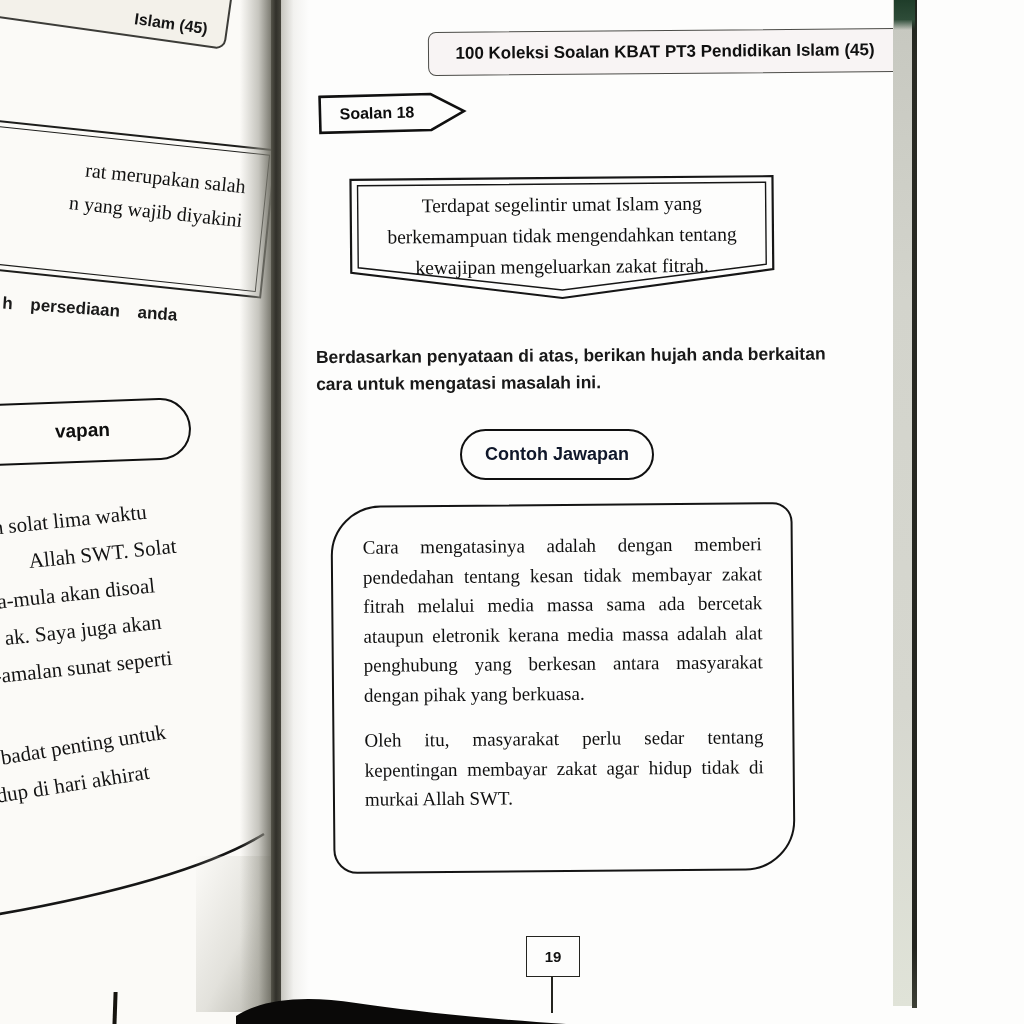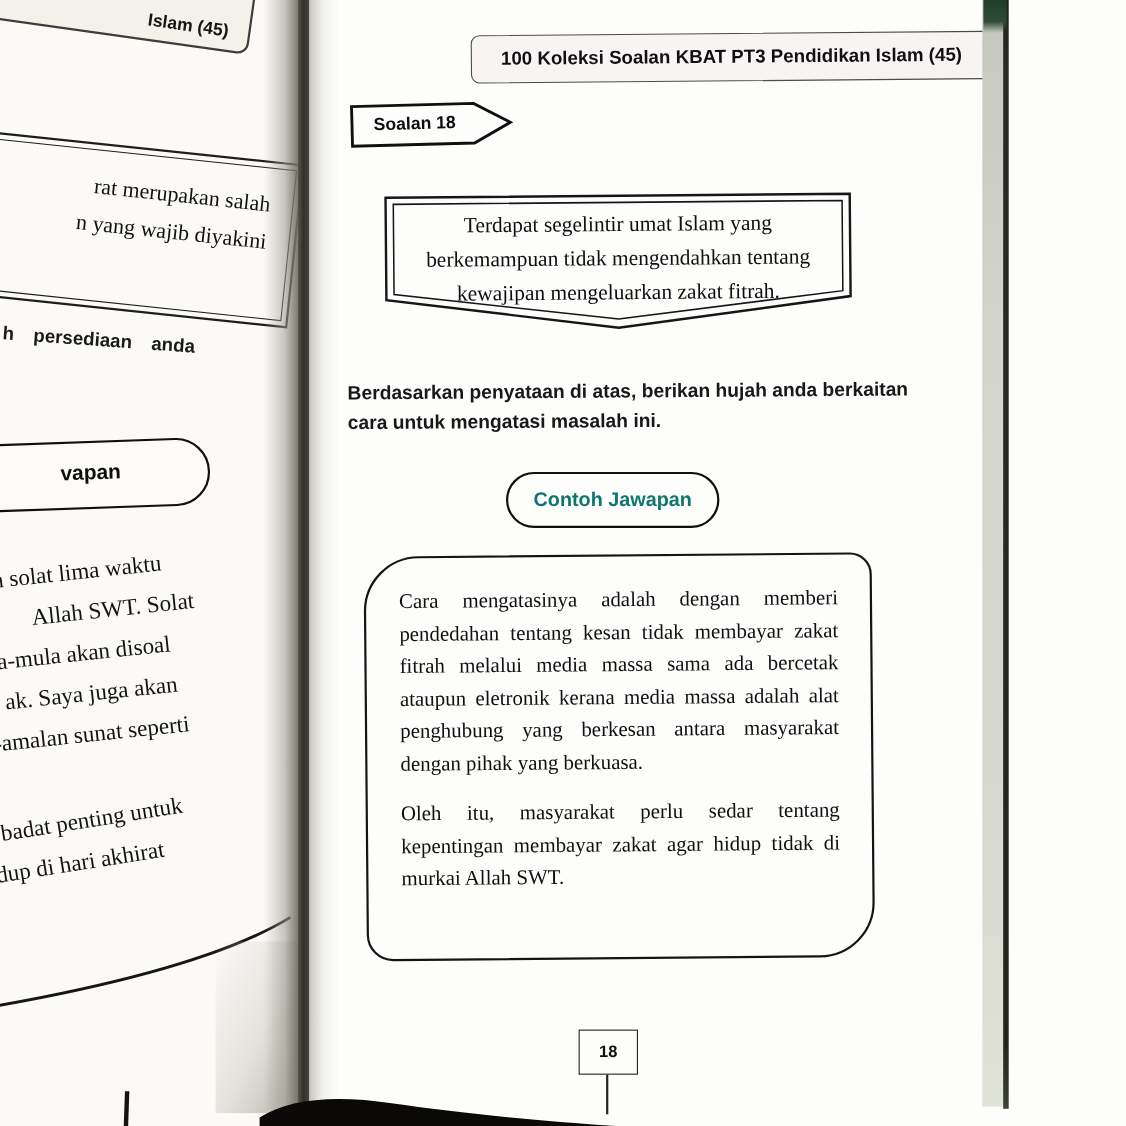--- a/index.html
+++ b/index.html
@@ -65,21 +65,21 @@
   .rp-stimulus{position:absolute;left:66px;top:176px;width:428px;height:126px;transform:rotate(-0.5deg);}
   .rp-stimulus-text{position:absolute;left:28px;right:28px;top:13px;text-align:center;
                     font-family:"Liberation Serif",serif;font-size:19.5px;line-height:31px;color:#0f0f0f;}
 
   .rp-instruction{position:absolute;left:34px;top:342px;width:600px;transform:rotate(-0.4deg);
                   font-size:17.5px;font-weight:600;line-height:27px;color:#181818;}
 
   .rp-pill{position:absolute;left:178px;top:429px;width:194px;height:51px;
            border:2.6px solid #101010;border-radius:27px;box-sizing:border-box;
            display:flex;align-items:center;justify-content:center;
-           font-weight:bold;font-size:18px;color:#0f766e;background:#fdfdfc;}
+           font-weight:bold;font-size:18px;color:#0f172a;background:#fdfdfc;}
 
   .rp-bubble{position:absolute;left:50px;top:504px;width:462px;height:368px;
              border:2.5px solid #141414;border-radius:50px 20px 50px 24px;
              box-sizing:border-box;transform:rotate(-0.5deg);
              padding:25px 29px 0 30px;background:#fdfdfc;}
   .rp-bubble p{margin:0;font-family:"Liberation Serif",serif;font-size:19px;line-height:29.5px;
                text-align:justify;color:#101010;}
   .rp-bubble p + p{margin-top:16px;}
 
   .rp-pagenum{position:absolute;left:244px;top:936px;width:54px;height:41px;
@@ -179,21 +179,21 @@
     <div class="rp-pill">
       <span>Contoh Jawapan</span>
     </div>
 
     <div class="rp-bubble">
       <p>Cara mengatasinya adalah dengan memberi pendedahan tentang kesan tidak membayar zakat fitrah melalui media massa sama ada bercetak ataupun eletronik kerana media massa adalah alat penghubung yang berkesan antara masyarakat dengan pihak yang berkuasa.</p>
       <p>Oleh itu, masyarakat perlu sedar tentang kepentingan membayar zakat agar hidup tidak di murkai Allah SWT.</p>
     </div>
 
     <div class="rp-pagenum">
-      <span>18</span>
+      <span>19</span>
     </div>
     <div class="rp-pagenum-line"></div>
   </div>
 
   <div class="fore-edge"></div>
   <div class="fore-edge-line"></div>
   <div class="fore-edge-green"></div>
 
   <svg class="bottom-shadow" viewBox="0 0 1024 1024">
     <path d="M 236 1024 L 236 1016 C 262 999 304 995 356 1003 C 412 1011 484 1019 566 1024 Z" fill="#0a0908"></path>

